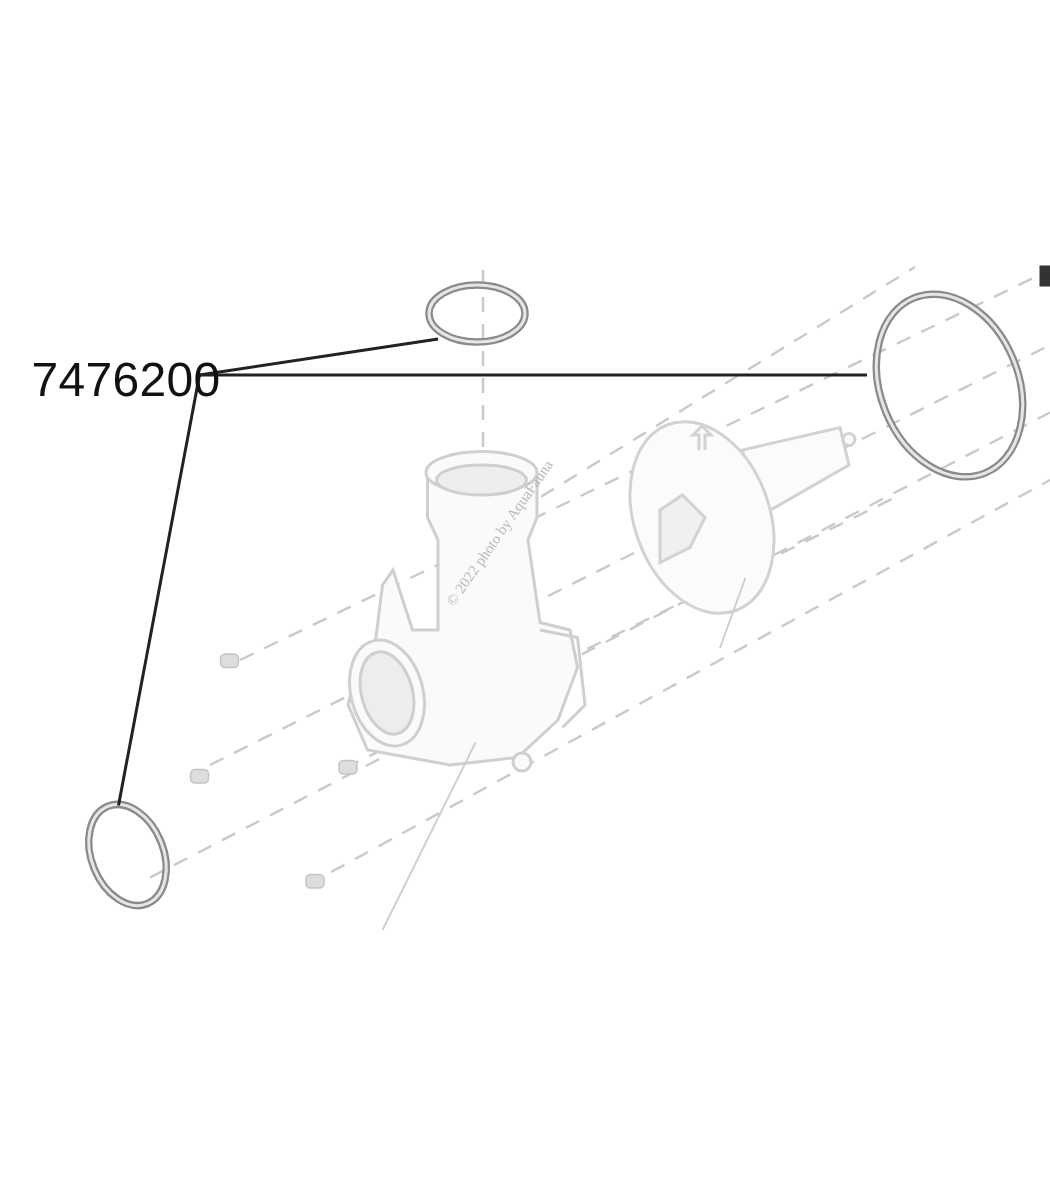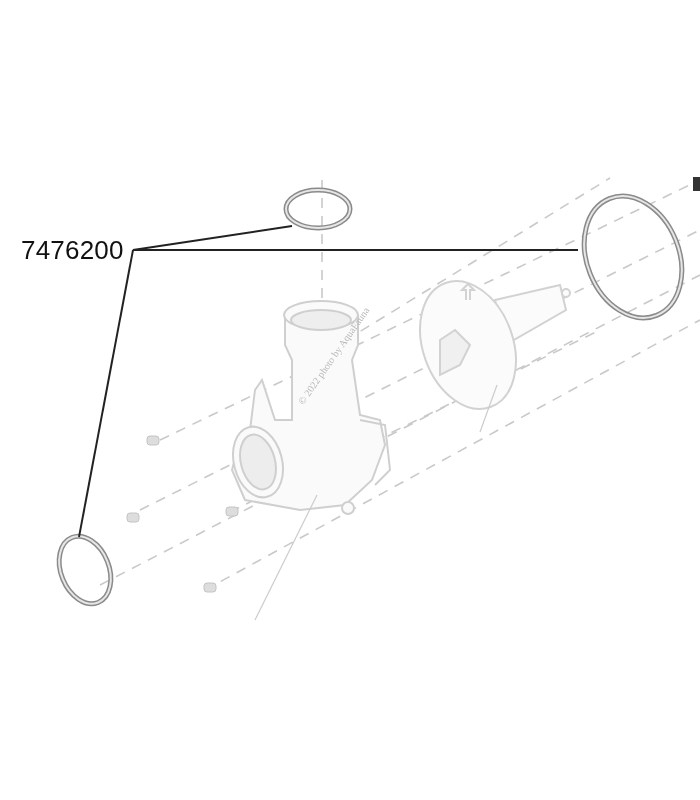--- a/index.html
+++ b/index.html
@@ -1,18 +1,18 @@
 <!DOCTYPE html>
 <html><head>
 <meta charset="utf-8">
 <style>
   html, body { margin: 0; padding: 0; background: #ffffff; }
   body { width: 700px; height: 800px; position: relative; overflow: hidden; font-family: "Liberation Sans", sans-serif; }
   .canvas { position: absolute; left: 0; top: 0; width: 700px; height: 800px; }
-  .part-label { position: absolute; left: 21px; top: 235px; font-size: 26px; color: #111111; letter-spacing: 0.2px; font-family: "Liberation Sans", sans-serif; }
+  .part-label { position: absolute; left: 21px; top: 235px; font-size: 32px; color: #111111; letter-spacing: 0.2px; font-family: "Liberation Sans", sans-serif; }
   .ghost-text { position: absolute; left: 22px; top: 177px; font-size: 18px; color: #f2f2f2; font-weight: bold; letter-spacing: 1px; }
   .watermark { position: absolute; left: 296px; top: 400px; font-size: 10px; color: #b8b8b8; transform: rotate(-55deg); transform-origin: left top; white-space: nowrap; font-family: "Liberation Serif", serif; }
 </style>
 </head>
 <body>
 
 <div class="canvas">
   <div class="ghost-text"></div>
 
   <svg width="700" height="800" viewBox="0 0 700 800" xmlns="http://www.w3.org/2000/svg">

